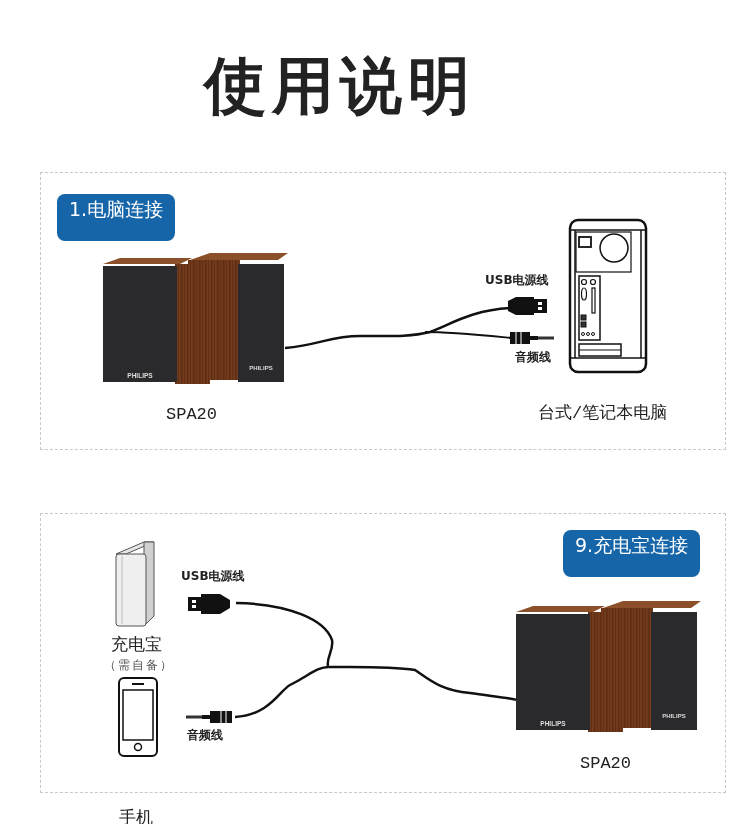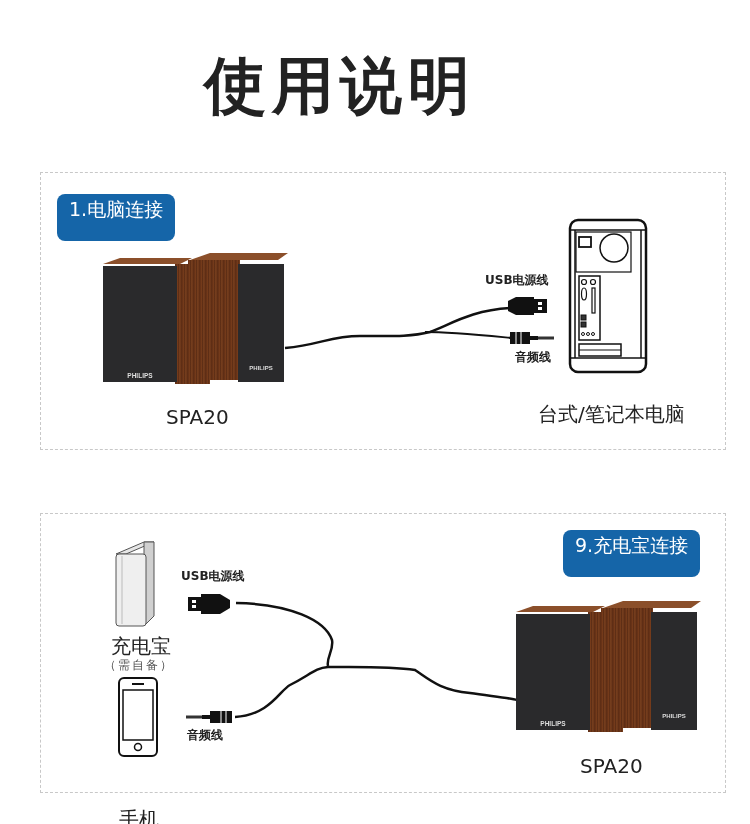--- a/index.html
+++ b/index.html
@@ -7,21 +7,21 @@
          font-family: "DejaVu Sans", "Liberation Sans", sans-serif; color: #222; }
   .title { position: absolute; left: 0; top: 44px; width: 680px; text-align: center;
            font-size: 62px; font-weight: bold; color: #222; letter-spacing: 6px; }
   .panel { position: absolute; left: 40px; width: 686px; border: 1.5px dashed #c8c8c8; box-sizing: border-box; }
   .panel1 { top: 172px; height: 278px; }
   .panel2 { top: 513px; height: 280px; }
   .badge { position: absolute; background: #1565a8; color: #fff; font-size: 19px; border-radius: 8px;
            padding: 3px 12px 20px 12px; line-height: 24px; white-space: nowrap; }
   .label { position: absolute; font-size: 15px; color: #222; white-space: nowrap; }
   .label.small { font-size: 12px; font-weight: bold; }
-  .label.big { font-size: 20px; }
+  .label.big { font-size: 17px; font-family: Liberation Mono, monospace; }
   .label.note { font-size: 12px; color: #555; letter-spacing: 2px; text-align: right; }
   svg { position: absolute; overflow: visible; }
 </style>
 </head>
 <body>
 
 <div class="title">使用说明</div>
 
 <div class="panel panel1"></div>
 <div class="badge" style="left:57px; top:194px;">1.电脑连接</div>

